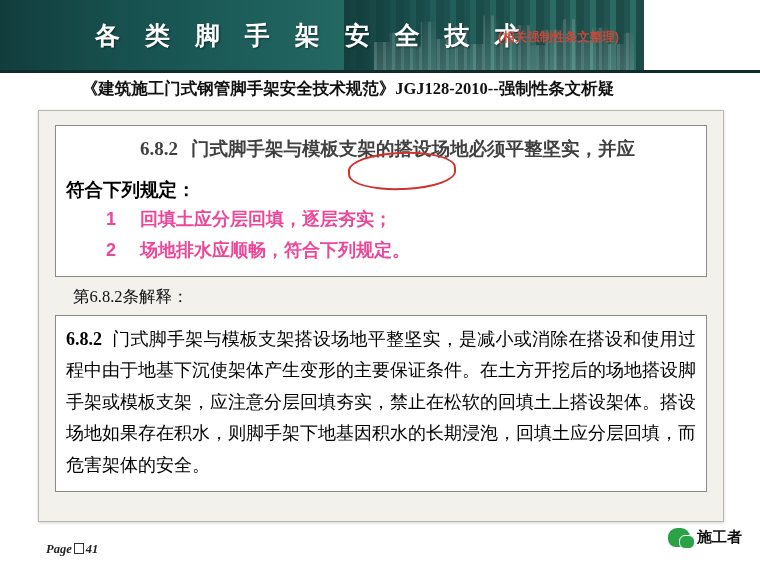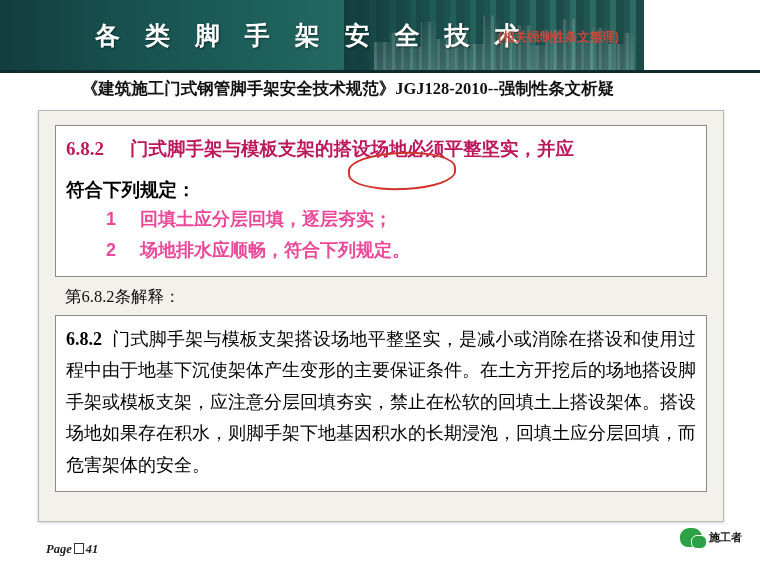--- a/index.html
+++ b/index.html
@@ -123,22 +123,23 @@
     background: #ffffff;
     border: 1px solid #8a8a86;
     padding: 8px 10px 10px 10px;
     box-sizing: border-box;
   }
 
   .clause-line {
     font-family: "Liberation Serif", serif;
     font-size: 18.5px;
     font-weight: bold;
-    color: #be185d;
+    color: #404040;
     line-height: 1.55;
+    text-align: center;
   }
   .clause-num {
     display: inline-block;
     min-width: 64px;
     font-size: 19px;
   }
   .clause-line2 {
     font-family: "Liberation Serif", serif;
     font-size: 18.5px;
     font-weight: bold;
@@ -168,21 +169,21 @@
     border: 2px solid #d0332c;
     border-radius: 52px / 17px;
     transform: rotate(-2deg);
     pointer-events: none;
   }
 
   .mid-label {
     font-family: "Liberation Serif", serif;
     font-size: 16.5px;
     color: #111111;
-    margin: 9px 0 7px 10px;
+    margin: 9px 0 7px 18px;
   }
 
   .explain {
     font-family: "Liberation Serif", serif;
     font-size: 18px;
     color: #000000;
     line-height: 1.75;
     text-align: justify;
   }
   .explain .head {
@@ -230,21 +231,21 @@
     right: -5px;
     bottom: -2px;
     width: 14px;
     height: 12px;
     background: #2ba245;
     border: 1.5px solid #ffffff;
     border-radius: 6px;
   }
   .wechat-text {
     font-family: "Liberation Serif", serif;
-    font-size: 11px;
+    font-size: 15px;
     font-weight: bold;
     color: #111111;
   }
   .left-edge {
     position: absolute;
     left: 0;
     top: 73px;
     width: 20px;
     height: 497px;
     background: #ffffff;

